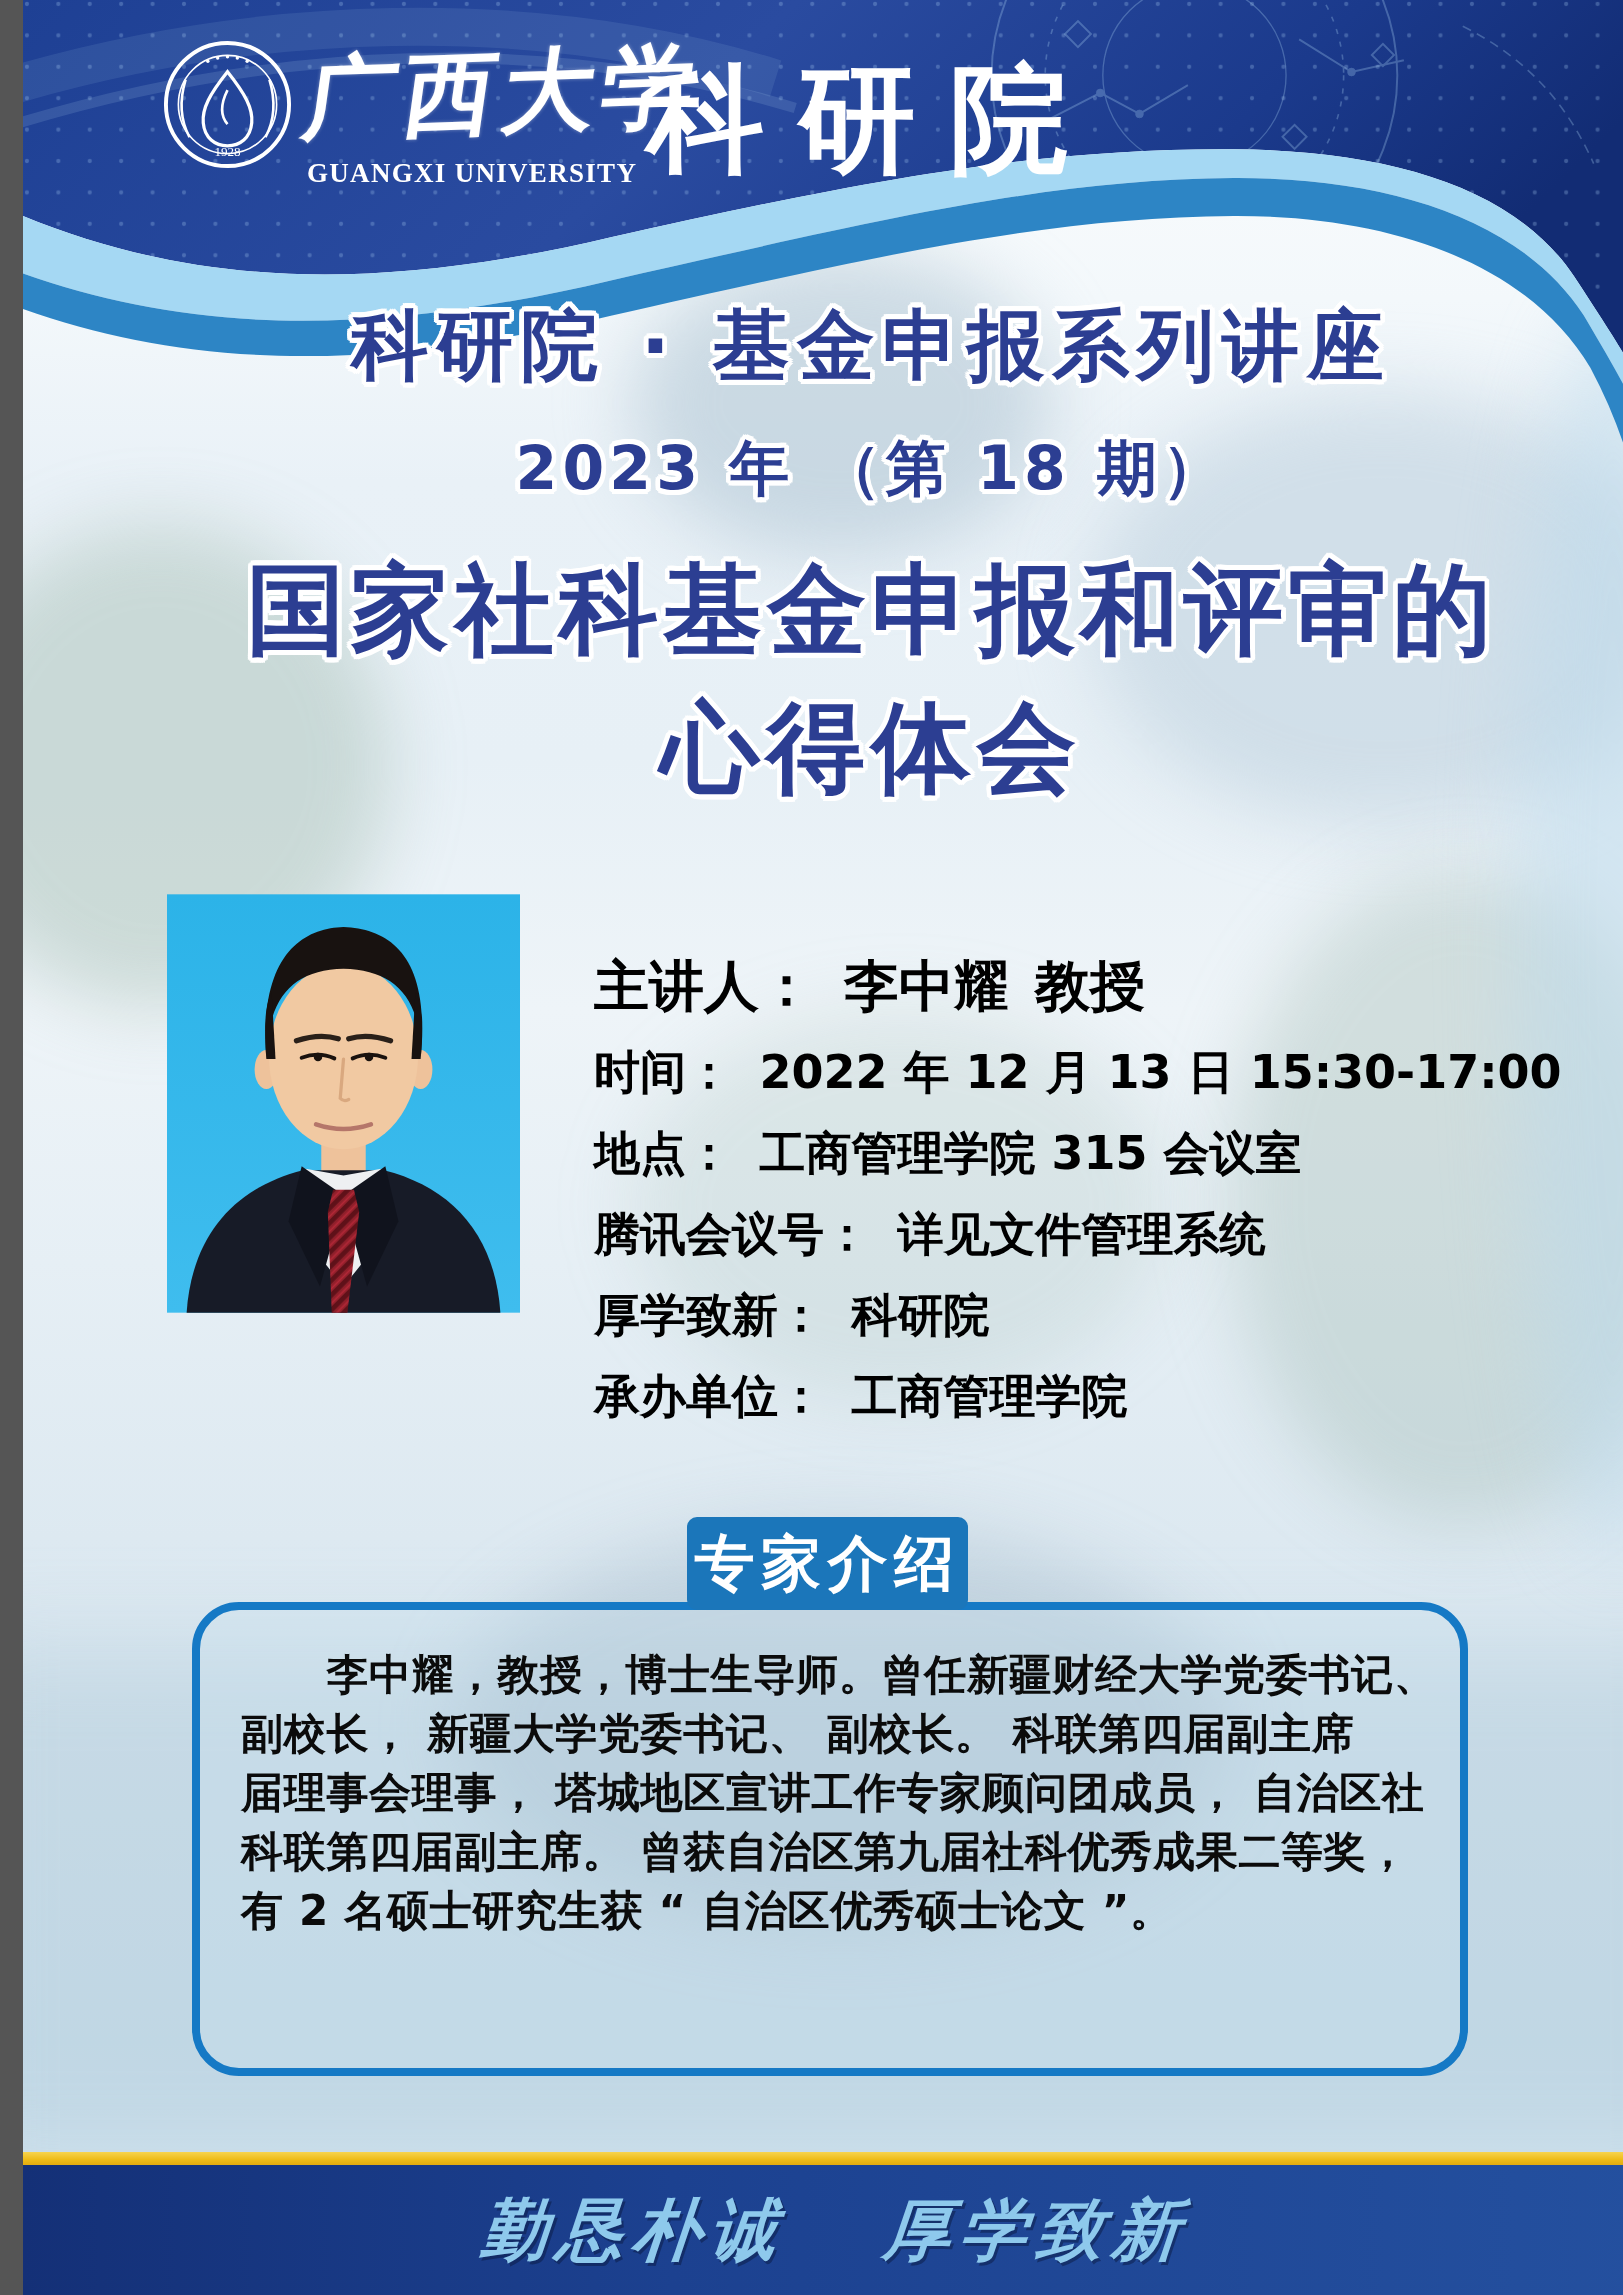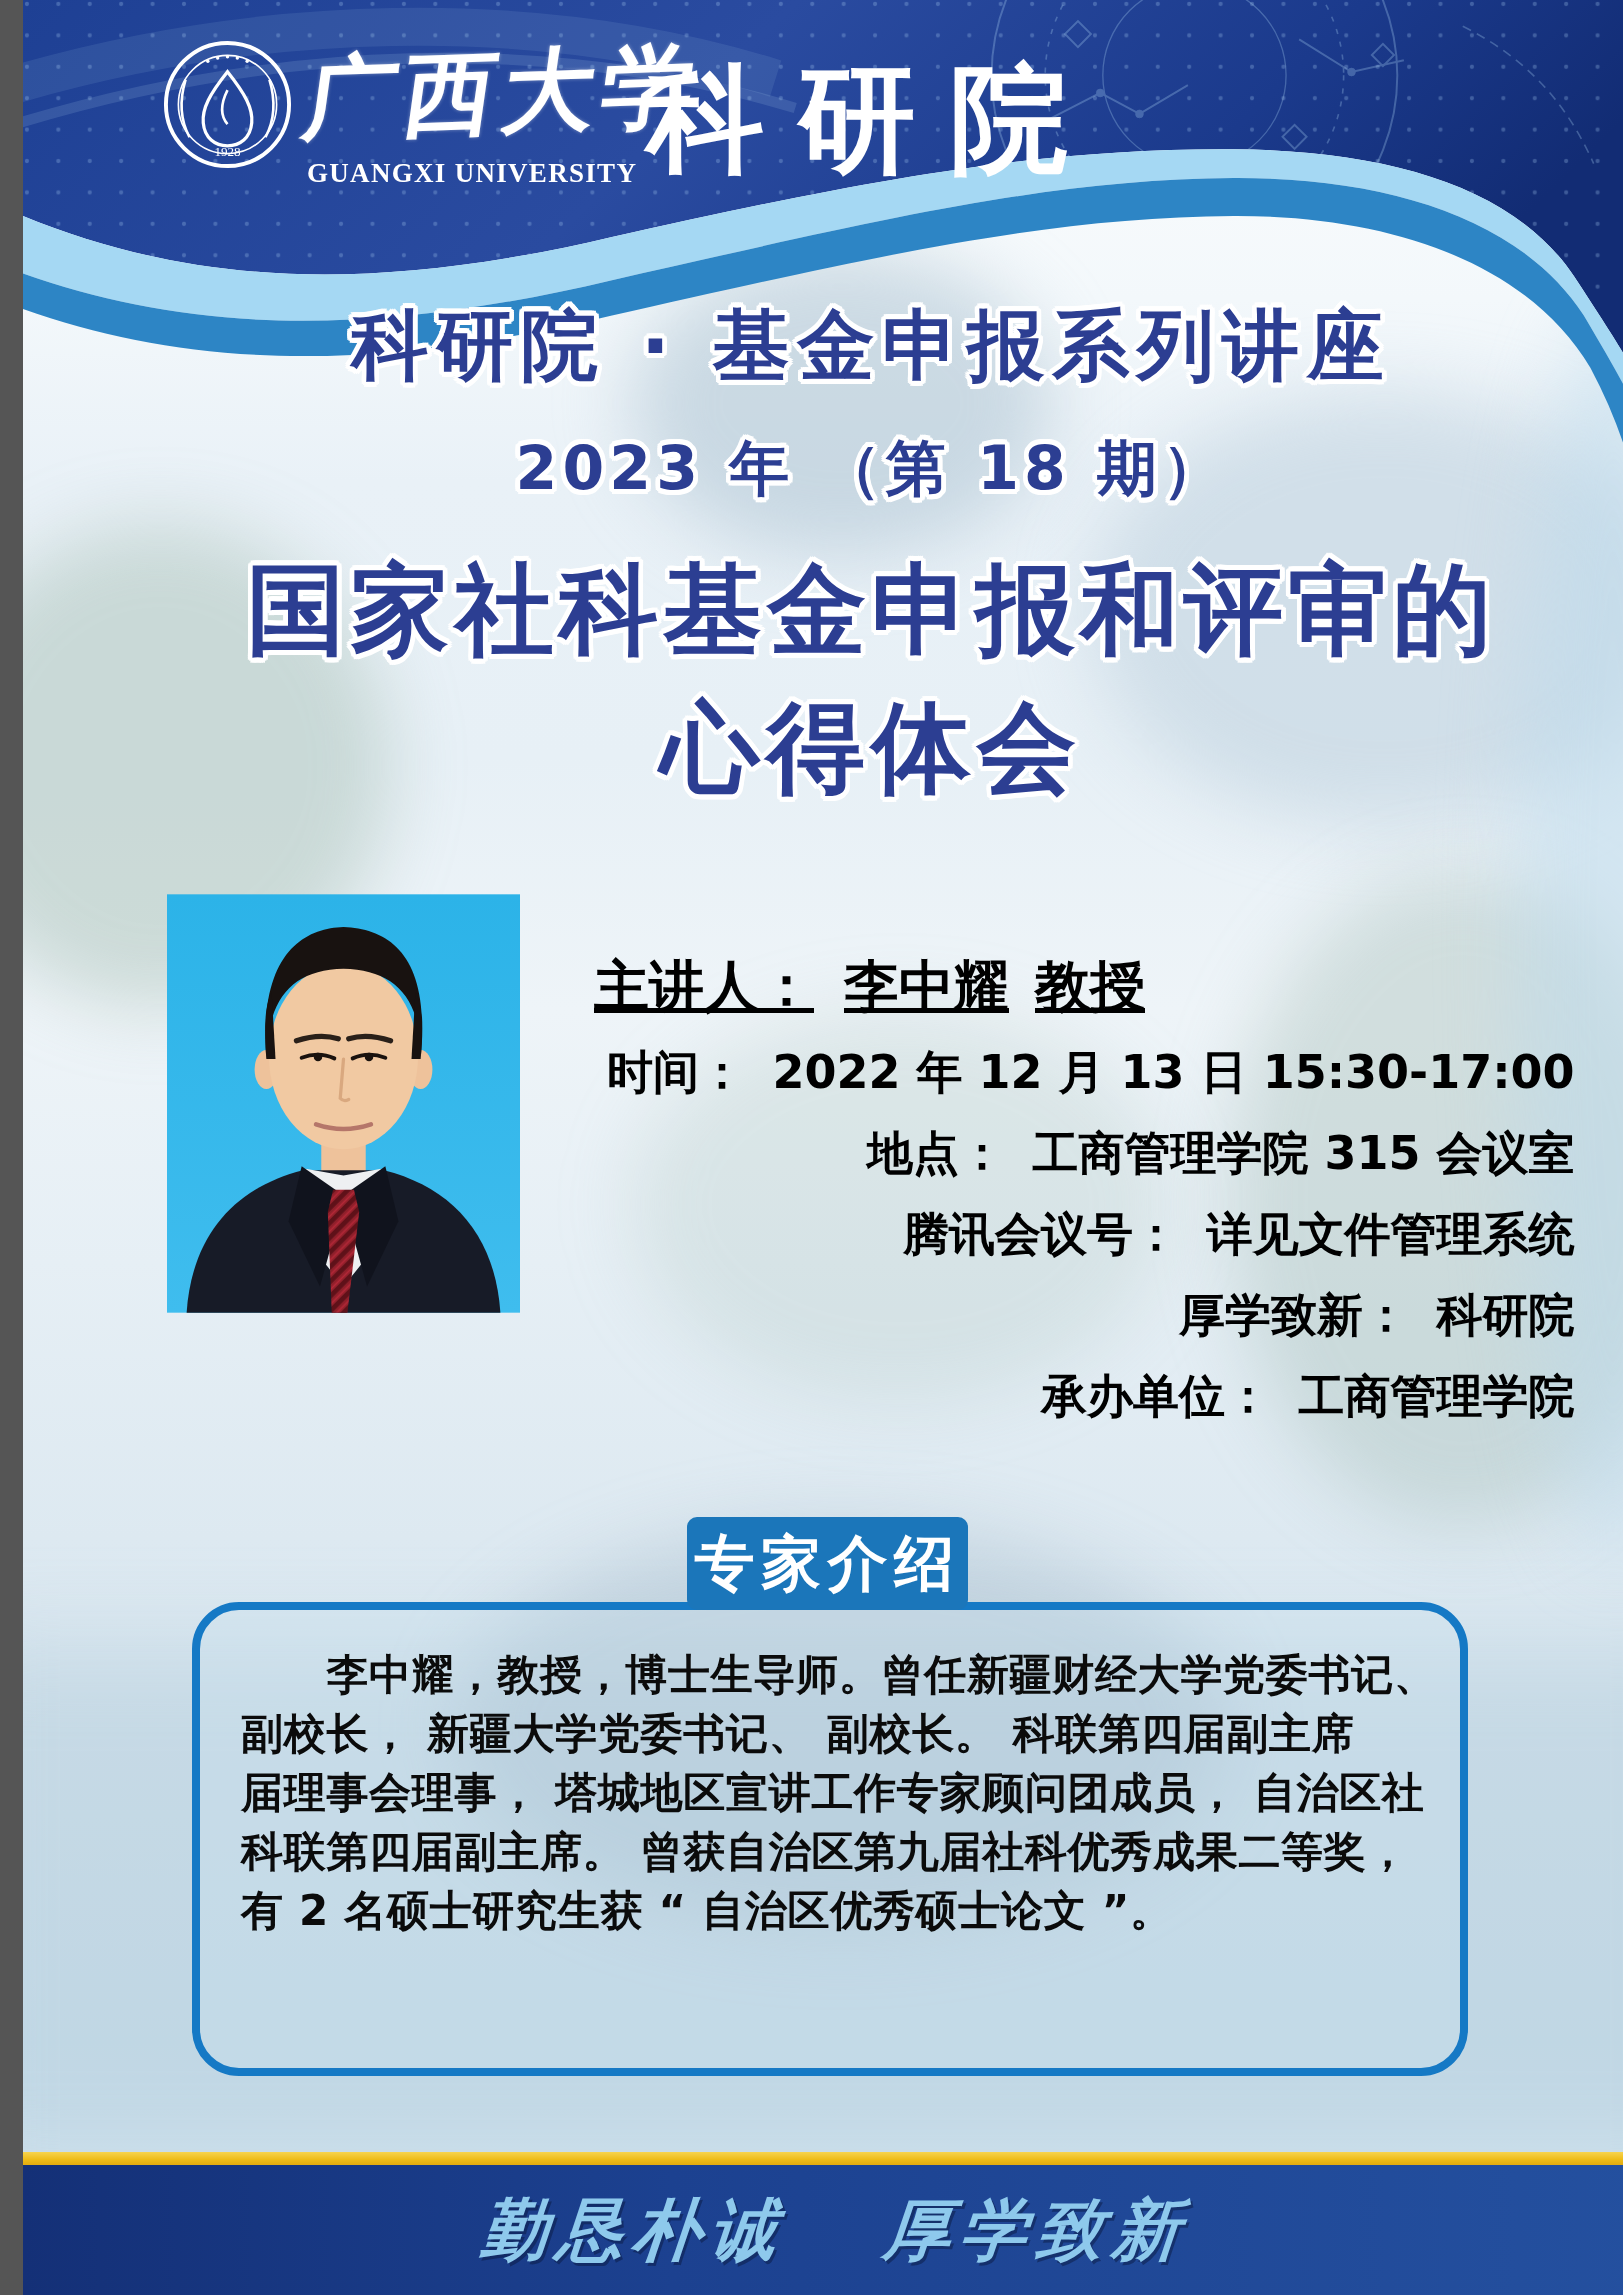--- a/index.html
+++ b/index.html
@@ -56,24 +56,24 @@
       2px 4.6px 0 #fff,-2px 4.6px 0 #fff,2px -4.6px 0 #fff,-2px -4.6px 0 #fff;
     padding-left: 37px;
   }
   .t-series{position:absolute;left:0;top:295px;width:1623px;font-size:77px;letter-spacing:7.9px;z-index:3;}
   .t-issue {position:absolute;left:0;top:429px;width:1623px;font-size:60px;letter-spacing:5.2px;z-index:3;}
   .t-main1 {position:absolute;left:0;top:545px;width:1623px;font-size:99px;letter-spacing:5.2px;z-index:3;}
   .t-main2 {position:absolute;left:0;top:683px;width:1623px;font-size:99px;letter-spacing:6.5px;z-index:3;}
 
   
   .photo{position:absolute;left:144px;top:894px;width:353px;height:419px;z-index:3;}
-  .speaker-row{position:absolute;left:571px;top:950px;font-size:55px;font-weight:700;white-space:nowrap;z-index:3;color:#000;text-decoration:underline;}
+  .speaker-row{position:absolute;left:571px;top:950px;font-size:55px;font-weight:700;white-space:nowrap;z-index:3;color:#000;}
   .speaker-row .gap{display:inline-block;width:30px;}
   .speaker-row .gap2{display:inline-block;width:26px;}
-  .rows{position:absolute;left:584px;top:1032px;z-index:3;text-align:right;}
+  .rows{position:absolute;left:571px;top:1032px;z-index:3;}
   .row{height:81px;line-height:81px;font-size:46px;font-weight:700;white-space:nowrap;color:#000;}
   .row .lbl{margin-right:27.5px;}
 
   
   .badge{
     position:absolute;left:664px;top:1517px;width:281px;height:93px;
     background:#1b76ba;z-index:4;
     color:#fff;font-size:60px;font-weight:700;letter-spacing:6.5px;
     text-align:center;line-height:93px;border-radius:10px;
   }

